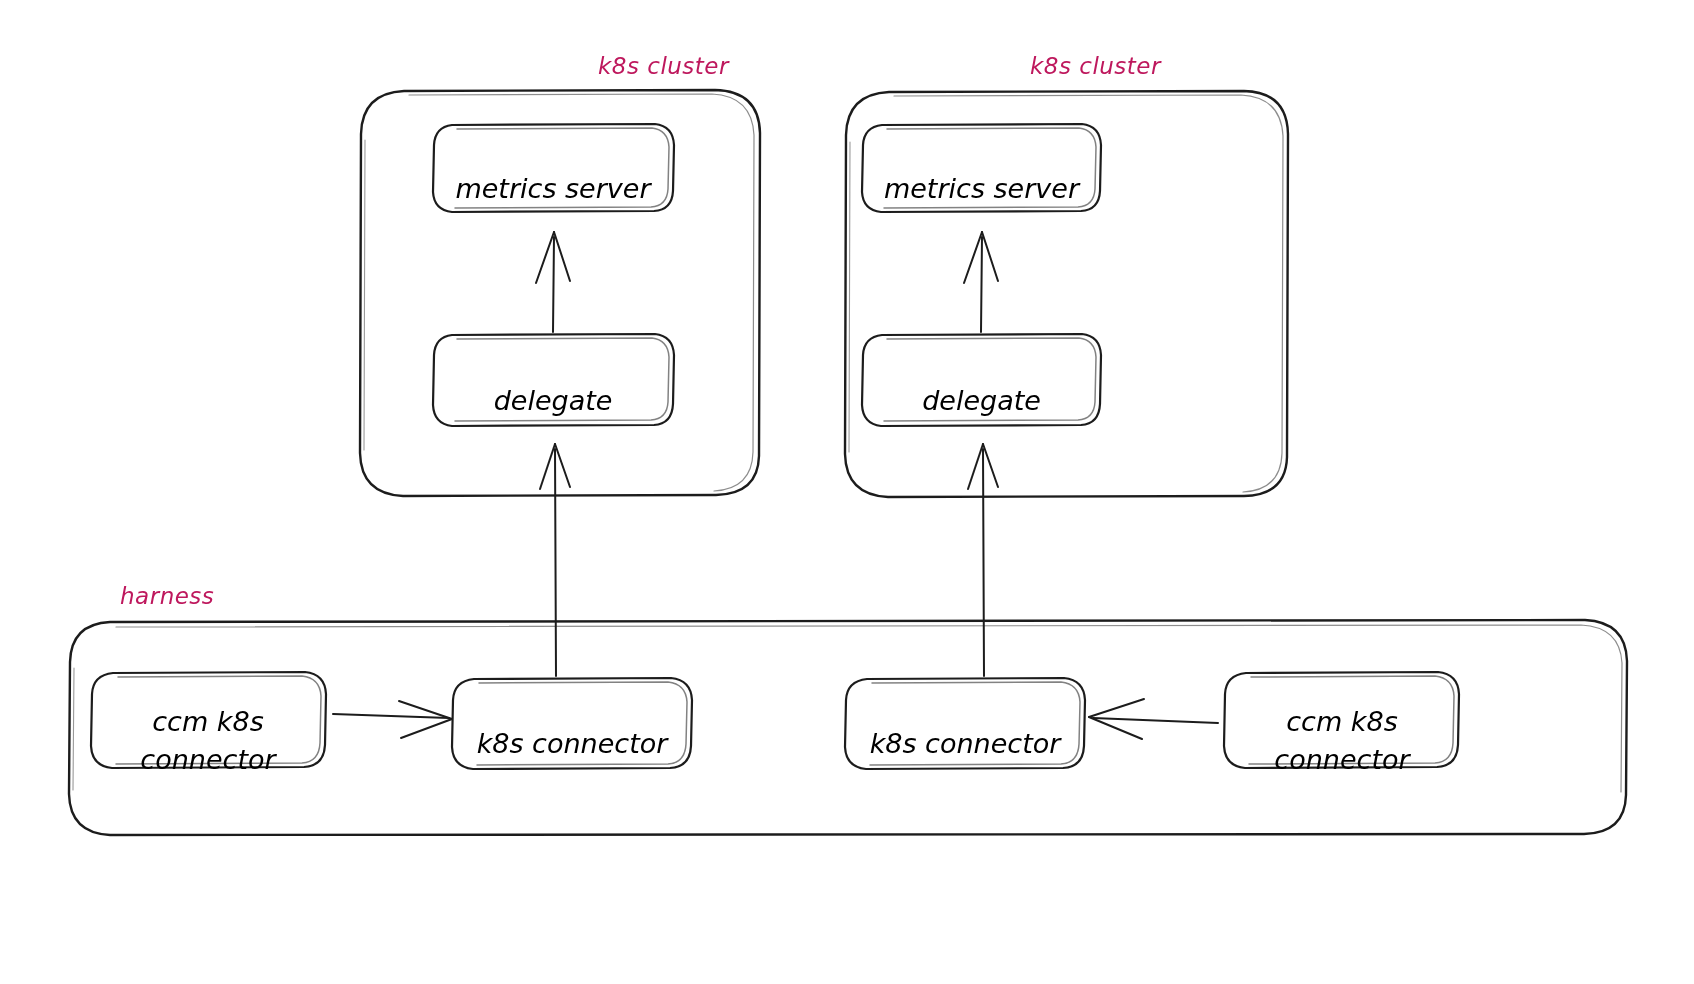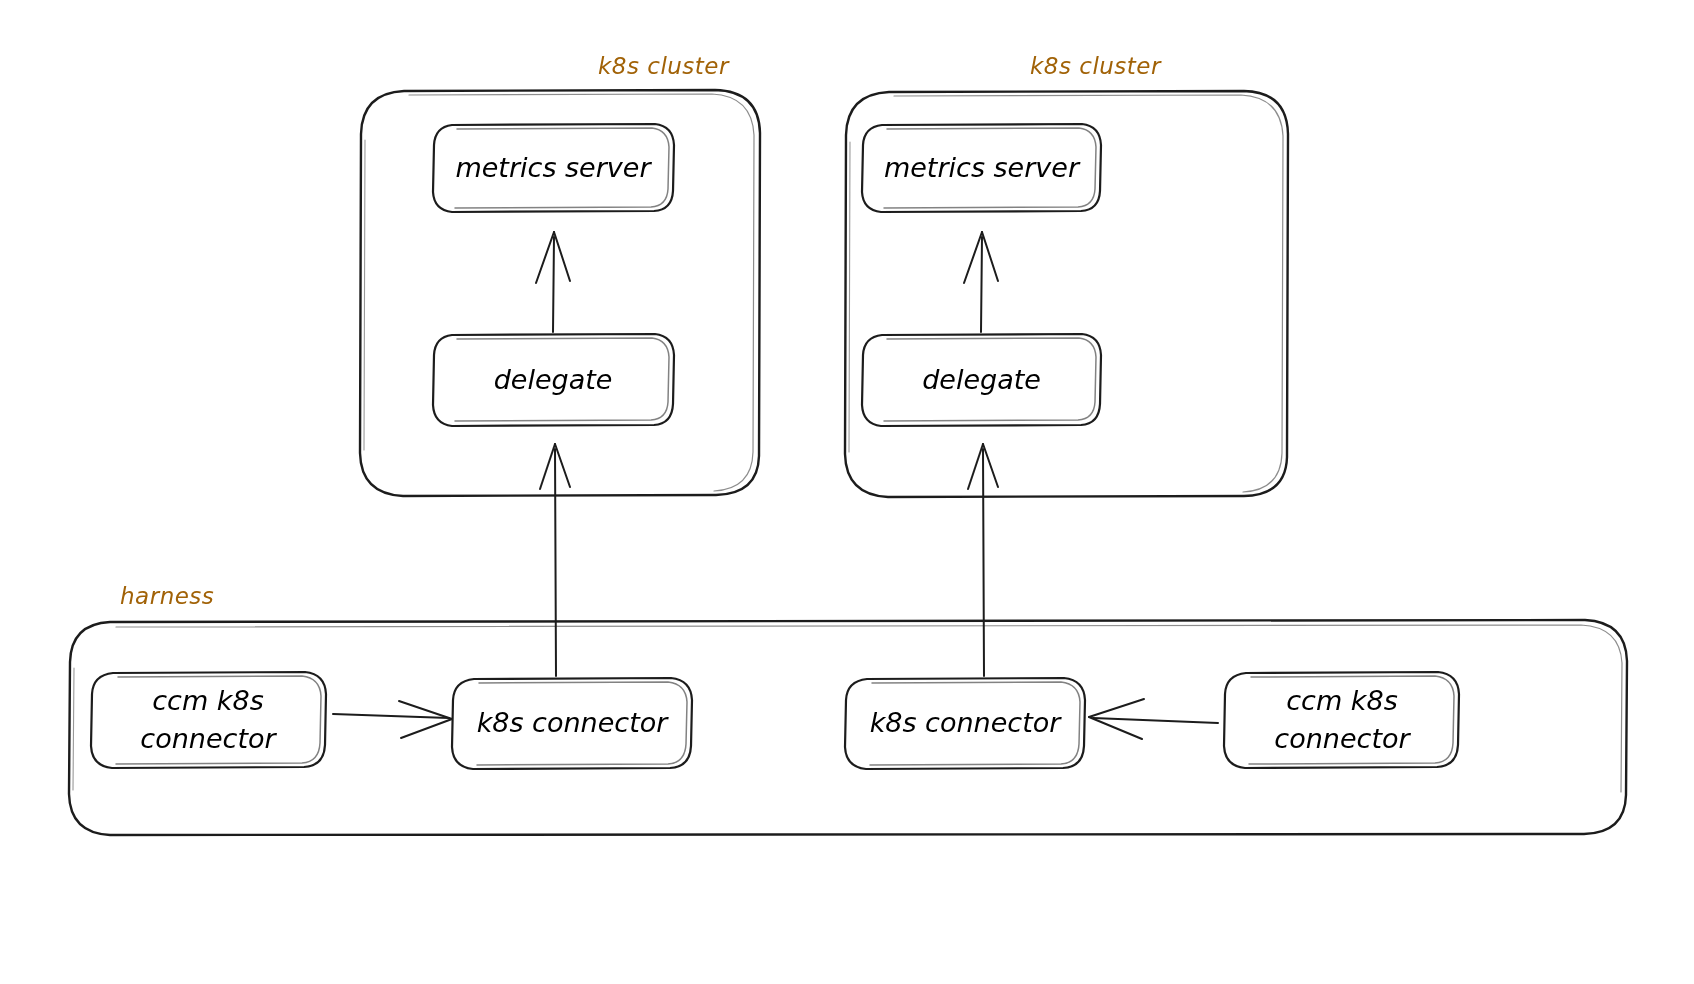--- a/index.html
+++ b/index.html
@@ -36,21 +36,21 @@
   }
   .node-box-ghost {
     stroke-width: 1.5;
     opacity: 0.55;
   }
   .edge-line {
     stroke-width: 2.0;
   }
   .label-text {
     position: absolute;
-    color: #a16207;
+    color: #be185d;
     font-family: "DejaVu Sans", sans-serif;
     font-weight: 400;
     letter-spacing: 0.5px;
     white-space: nowrap;
     user-select: none;
   }
   .group-label {
     font-size: 23px;
     font-style: italic;
   }
@@ -60,20 +60,21 @@
     text-align: center;
     line-height: 1.42;
   }
   .node-label-wrap {
     position: absolute;
     display: flex;
     align-items: center;
     justify-content: center;
     text-align: center;
     pointer-events: none;
+    margin-top: 21px;
   }
 </style>
 </head>
 <body>
 
 <div id="canvas">
 
   <svg id="diagram-svg" viewBox="0 0 1694 984">
 
     <g>

